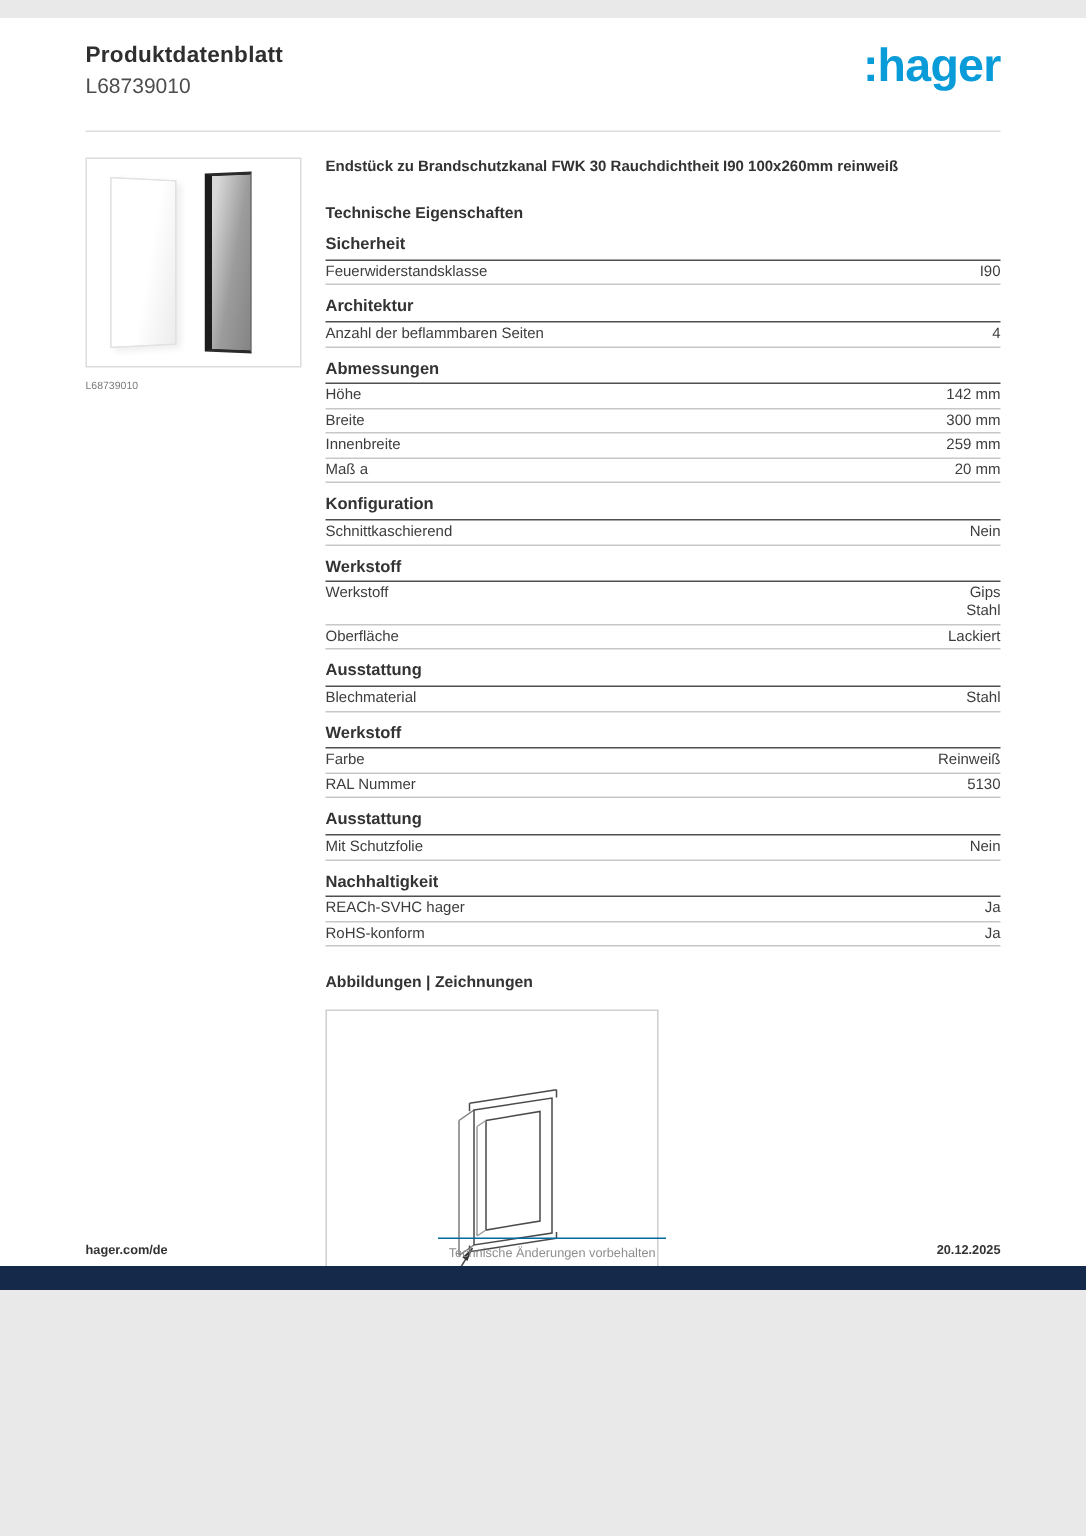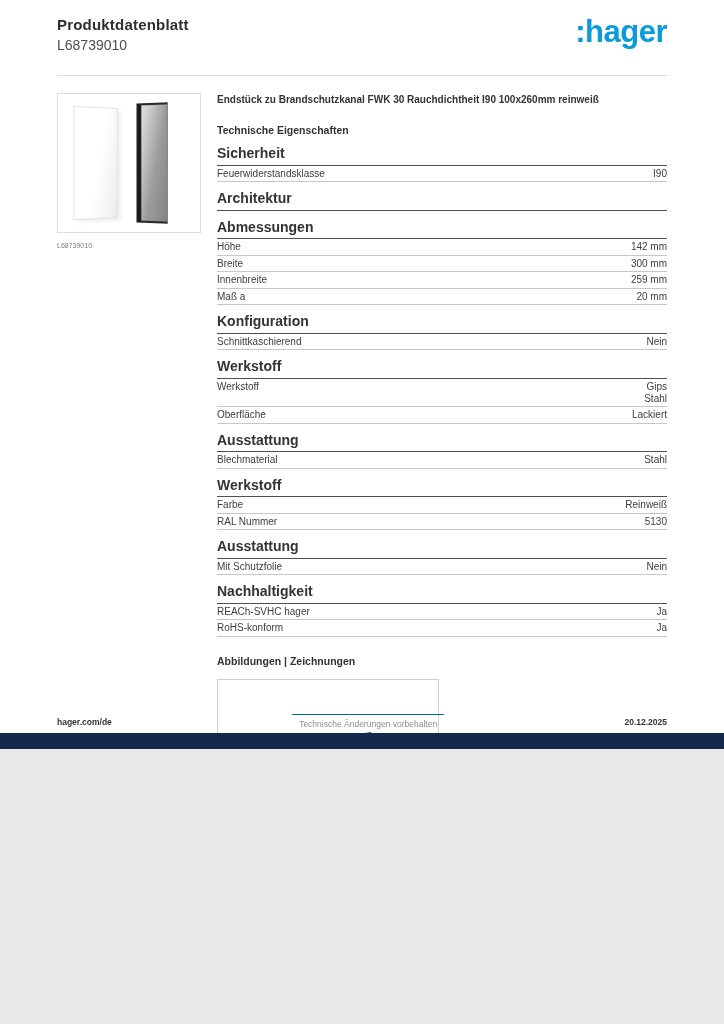--- a/index.html
+++ b/index.html
@@ -1,19 +1,19 @@
 <!DOCTYPE html>
 <html><head>
 <meta charset="utf-8">
 <style>
   * { margin:0; padding:0; box-sizing:border-box; }
   html,body { background:#e9e9e9; }
   body { font-family:"Liberation Sans", sans-serif; }
   .page {
-    position:relative; width:724px; height:749px; margin:0 auto;
+    position:relative; width:724px; height:848px; margin:12px auto;
     background:#ffffff; overflow:hidden; color:#333;
   }
   
   .header { position:absolute; left:57px; right:57px; top:16px;
     display:flex; justify-content:space-between; align-items:flex-start; }
   .h-title { font-size:15px; font-weight:bold; color:#2f2f2f; letter-spacing:0.2px; }
   .h-id { font-size:14px; color:#4d4d4d; margin-top:4px; font-weight:normal; }
   .logo { font-size:31px; font-weight:bold; color:#0a9cd8; line-height:1; letter-spacing:-0.5px; }
   .header-rule { position:absolute; left:57px; right:57px; top:75px; border-top:1px solid #dcdcdc; }
 
@@ -28,21 +28,21 @@
     border-left:5px solid #1c1c1c; border-top:2px solid #2b2b2b; border-bottom:2px solid #2b2b2b;
     border-right:1px solid #6e6e6e; transform:perspective(320px) rotateY(-12deg); }
   .image-caption { font-size:7px; color:#7c7c7c; margin-top:9px; }
 
   
   .right-col { position:absolute; left:217px; top:93px; width:450px; }
   .description { font-size:10px; font-weight:bold; color:#333; line-height:1.3; margin-bottom:18px; }
   .tech-title { font-size:10.5px; font-weight:bold; color:#333; margin-bottom:9px; }
 
   .spec-section { margin-top:8px; }
-  .spec-heading { font-size:14px; font-weight:bold; color:#333; padding-bottom:2px;
+  .spec-heading { font-size:11px; font-weight:bold; color:#333; padding-bottom:2px;
     border-bottom:1px solid #4f4f4f; line-height:1.25; }
   .spec-row { display:flex; justify-content:space-between; align-items:flex-start;
     font-size:10px; color:#3d3d3d; padding:2px 0 1.5px; border-bottom:1px solid #c7c7c7; line-height:1.2; }
   .spec-value { text-align:right; }
 
   .drawings-title { font-size:10.5px; font-weight:bold; color:#333; margin-top:18px; }
   .drawing-box { margin-top:12px; width:222px; height:222px; border:1px solid #cfcfcf; position:relative; background:#fff; }
 
   
   .footer { position:absolute; left:57px; right:57px; bottom:20px;
@@ -83,20 +83,26 @@
           <div class="spec-heading">Sicherheit</div>
           <div class="spec-row">
             <span class="spec-label">Feuerwiderstandsklasse</span>
             <span class="spec-value">
               <div>I90</div>
             </span>
           </div>
         </div>
         <div class="spec-section">
           <div class="spec-heading">Architektur</div>
+          <div class="spec-row">
+            <span class="spec-label">Anzahl der beflammbaren Seiten</span>
+            <span class="spec-value">
+              <div>4</div>
+            </span>
+          </div>
         </div>
         <div class="spec-section">
           <div class="spec-heading">Abmessungen</div>
           <div class="spec-row">
             <span class="spec-label">Höhe</span>
             <span class="spec-value">
               <div>142 mm</div>
             </span>
           </div>
           <div class="spec-row">

